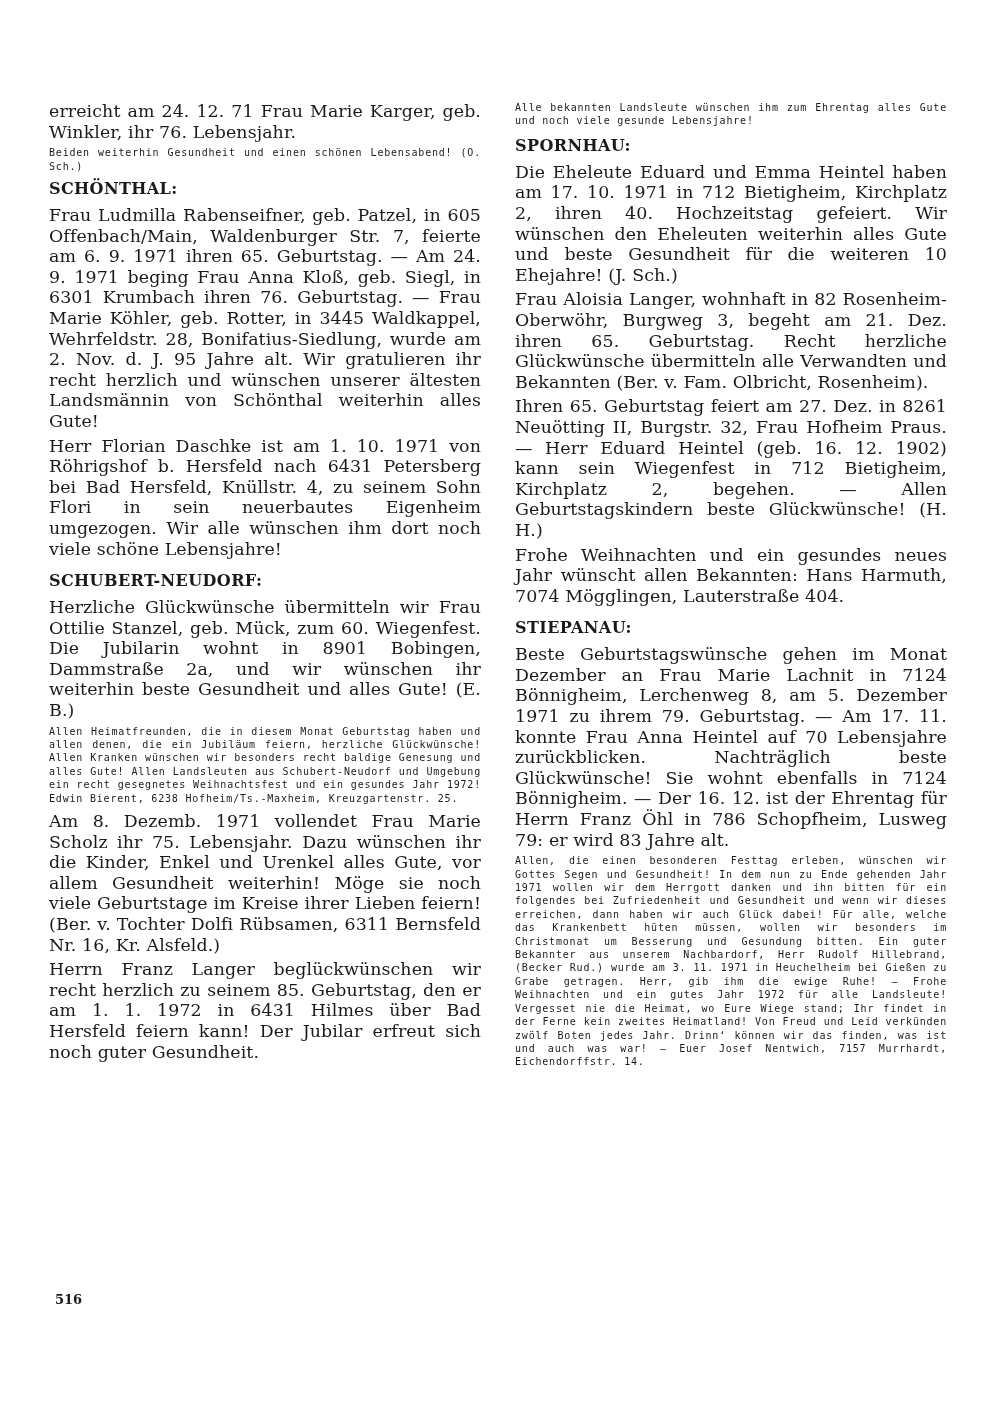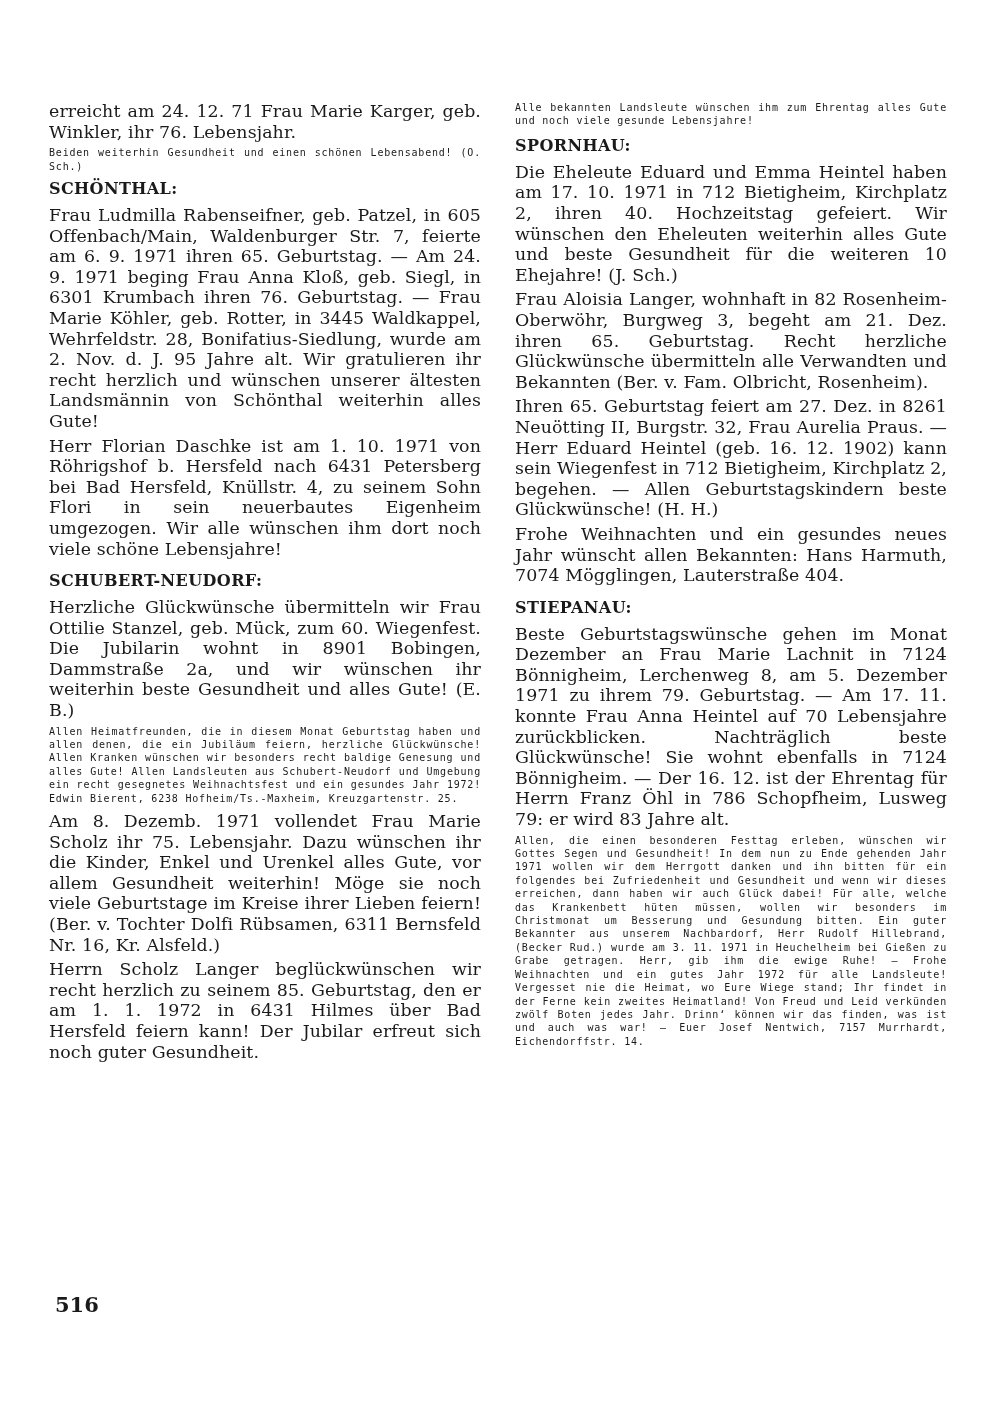--- a/index.html
+++ b/index.html
@@ -5,48 +5,48 @@
     html, body { margin: 0; padding: 0; background: #ffffff; }
     body { width: 1000px; height: 1413px; position: relative; overflow: hidden; color: #1a1a1a; font-family: "DejaVu Serif", "Liberation Serif", serif; }
     .col { position: absolute; top: 101px; width: 432px; }
     .col.left { left: 49px; }
     .col.right { left: 515px; }
     .p { margin: 0 0 4px 0; font-size: 17.4px; line-height: 20.6px; text-align: justify; hyphens: manual; letter-spacing: 0.1px; }
     .s { margin: 0 0 6px 0; font-size: 10px; line-height: 13.4px; text-align: justify; letter-spacing: 0.8px; font-family: "DejaVu Sans Mono", "Liberation Mono", monospace; }
     .h { margin: 12px 0 6px 0; font-size: 16px; line-height: 20px; font-weight: bold; letter-spacing: 0.4px; }
     .col.left .h.first { margin-top: 2px; }
     b { font-weight: normal; }
-    .pagenum { position: absolute; left: 55px; top: 1292px; font-size: 21px; font-weight: bold; }
+    .pagenum { position: absolute; left: 55px; top: 1292px; font-size: 13px; font-weight: bold; }
   </style>
 </head>
 <body>
 
 <div class="col left">
   <p class="p">erreicht am 24. 12. 71 Frau <b>Marie Karger,</b> geb. Winkler, ihr 76. Lebensjahr.</p>
   <p class="s">Beiden weiterhin Gesundheit und einen schönen Lebensabend! (O. Sch.)</p>
 
   <h2 class="h first">SCHÖNTHAL:</h2>
   <p class="p">Frau <b>Ludmilla Rabenseifner,</b> geb. Patzel, in 605 Offenbach/Main, Waldenburger Str. 7, feierte am 6. 9. 1971 ihren 65. Geburtstag. — Am 24. 9. 1971 beging Frau <b>Anna Kloß,</b> geb. Siegl, in 6301 Krumbach ihren 76. Geburtstag. — Frau <b>Marie Köhler,</b> geb. Rotter, in 3445 Waldkappel, Wehrfeldstr. 28, Bonifatius-Siedlung, wurde am 2. Nov. d. J. <b>95 Jahre</b> alt. Wir gratulieren ihr recht herzlich und wünschen unserer ältesten Landsmännin von Schönthal weiterhin alles Gute!</p>
   <p class="p">Herr <b>Florian Daschke</b> ist am 1. 10. 1971 von Röhrigshof b. Hersfeld nach 6431 Petersberg bei Bad Hersfeld, Knüllstr. 4, zu seinem Sohn Flori in sein neuerbautes Eigenheim umgezogen. Wir alle wünschen ihm dort noch viele schöne Lebensjahre!</p>
 
   <h2 class="h">SCHUBERT-NEUDORF:</h2>
   <p class="p">Herzliche Glückwünsche übermitteln wir Frau <b>Ottilie Stanzel,</b> geb. Mück, zum 60. Wiegenfest. Die Jubilarin wohnt in 8901 Bobingen, Dammstraße 2a, und wir wünschen ihr weiterhin beste Gesundheit und alles Gute! (E. B.)</p>
   <p class="s">Allen Heimatfreunden, die in diesem Monat Geburtstag haben und allen denen, die ein Jubiläum feiern, herzliche Glückwünsche! Allen Kranken wünschen wir besonders recht baldige Genesung und alles Gute! Allen Landsleuten aus Schubert-Neudorf und Umgebung ein recht gesegnetes Weihnachtsfest und ein gesundes Jahr 1972! <b>Edwin Bierent,</b> 6238 Hofheim/Ts.-Maxheim, Kreuzgartenstr. 25.</p>
 
   <p class="p">Am 8. Dezemb. 1971 vollendet Frau <b>Marie Scholz</b> ihr 75. Lebensjahr. Dazu wünschen ihr die Kinder, Enkel und Urenkel alles Gute, vor allem Gesundheit weiterhin! Möge sie noch viele Geburtstage im Kreise ihrer Lieben feiern! (Ber. v. Tochter Dolfi Rübsamen, 6311 Bernsfeld Nr. 16, Kr. Alsfeld.)</p>
-  <p class="p">Herrn <b>Scholz Langer</b> beglückwünschen wir recht herzlich zu seinem 85. Geburtstag, den er am 1. 1. 1972 in 6431 Hilmes über Bad Hersfeld feiern kann! Der Jubilar erfreut sich noch guter Gesundheit.</p>
+  <p class="p">Herrn <b>Franz Langer</b> beglückwünschen wir recht herzlich zu seinem 85. Geburtstag, den er am 1. 1. 1972 in 6431 Hilmes über Bad Hersfeld feiern kann! Der Jubilar erfreut sich noch guter Gesundheit.</p>
 </div>
 
 <div class="col right">
   <p class="s">Alle bekannten Landsleute wünschen ihm zum Ehrentag alles Gute und noch viele gesunde Lebensjahre!</p>
 
   <h2 class="h" style="margin-top:8px">SPORNHAU:</h2>
   <p class="p">Die Eheleute <b>Eduard und Emma Heintel</b> haben am 17. 10. 1971 in 712 Bietigheim, Kirchplatz 2, ihren 40. Hochzeitstag gefeiert. Wir wünschen den Eheleuten weiterhin alles Gute und beste Gesundheit für die weiteren 10 Ehejahre! (J. Sch.)</p>
   <p class="p">Frau <b>Aloisia Langer,</b> wohnhaft in 82 Rosenheim-Oberwöhr, Burgweg 3, begeht am 21. Dez. ihren 65. Geburtstag. Recht herzliche Glückwünsche übermitteln alle Verwandten und Bekannten (Ber. v. Fam. Olbricht, Rosenheim).</p>
-  <p class="p">Ihren 65. Geburtstag feiert am 27. Dez. in 8261 Neuötting II, Burgstr. 32, Frau <b>Aurelia Praus.</b> — Herr <b>Eduard Heintel</b> (geb. 16. 12. 1902) kann sein Wiegenfest in 712 Bietigheim, Kirchplatz 2, begehen. — Allen Geburtstagskindern beste Glückwünsche! (H. H.)</p>
+  <p class="p">Ihren 65. Geburtstag feiert am 27. Dez. in 8261 Neuötting II, Burgstr. 32, Frau <b>Hofheim Praus.</b> — Herr <b>Eduard Heintel</b> (geb. 16. 12. 1902) kann sein Wiegenfest in 712 Bietigheim, Kirchplatz 2, begehen. — Allen Geburtstagskindern beste Glückwünsche! (H. H.)</p>
   <p class="p">Frohe Weihnachten und ein gesundes neues Jahr wünscht allen Bekannten: <b>Hans Harmuth,</b> 7074 Mögglingen, Lauterstraße 404.</p>
 
   <h2 class="h">STIEPANAU:</h2>
   <p class="p">Beste Geburtstagswünsche gehen im Monat Dezember an Frau <b>Marie Lachnit</b> in 7124 Bönnigheim, Lerchenweg 8, am 5. Dezember 1971 zu ihrem 79. Geburtstag. — Am 17. 11. konnte Frau <b>Anna Heintel</b> auf 70 Lebensjahre zurückblicken. Nachträglich beste Glückwünsche! Sie wohnt ebenfalls in 7124 Bönnigheim. — Der 16. 12. ist der Ehrentag für Herrn <b>Franz Öhl</b> in 786 Schopfheim, Lusweg 79: er wird 83 Jahre alt.</p>
   <p class="s">Allen, die einen besonderen Festtag erleben, wünschen wir Gottes Segen und Gesundheit! In dem nun zu Ende gehenden Jahr 1971 wollen wir dem Herrgott danken und ihn bitten für ein folgendes bei Zufriedenheit und Gesundheit und wenn wir dieses erreichen, dann haben wir auch Glück dabei! Für alle, welche das Krankenbett hüten müssen, wollen wir besonders im Christmonat um Besserung und Gesundung bitten. Ein guter Bekannter aus unserem Nachbardorf, Herr <b>Rudolf Hillebrand,</b> (Becker Rud.) wurde am 3. 11. 1971 in Heuchelheim bei Gießen zu Grabe getragen. Herr, gib ihm die ewige Ruhe! — Frohe Weihnachten und ein gutes Jahr 1972 für alle Landsleute! Vergesset nie die Heimat, wo Eure Wiege stand; Ihr findet in der Ferne kein zweites Heimatland! Von Freud und Leid verkünden zwölf Boten jedes Jahr. Drinn‘ können wir das finden, was ist und auch was war! — Euer <b>Josef Nentwich,</b> 7157 Murrhardt, Eichendorffstr. 14.</p>
 </div>
 
 <div class="pagenum">516</div>
 
 </body></html>

